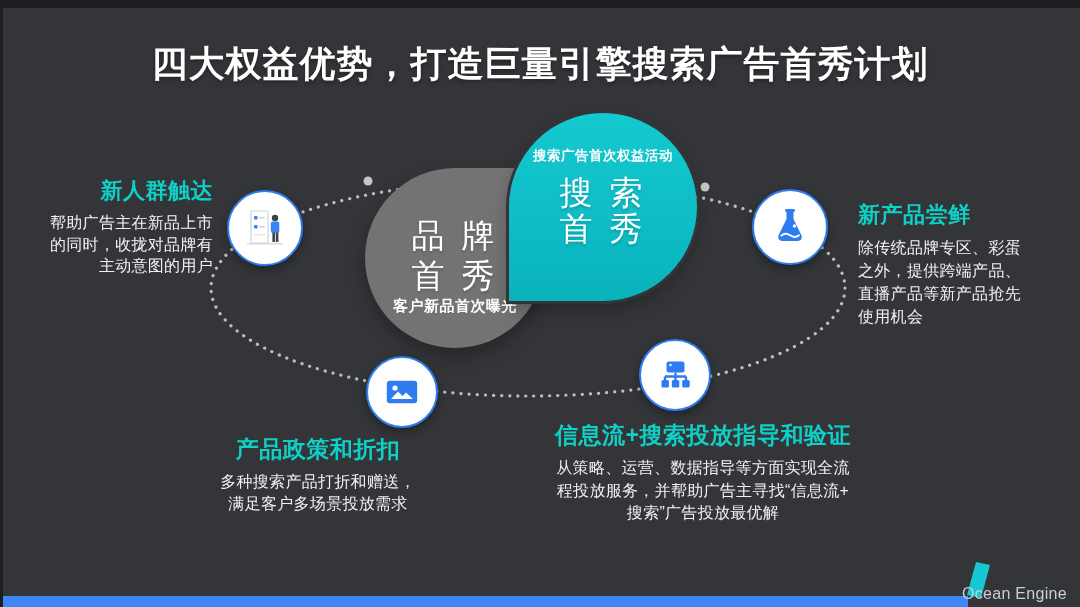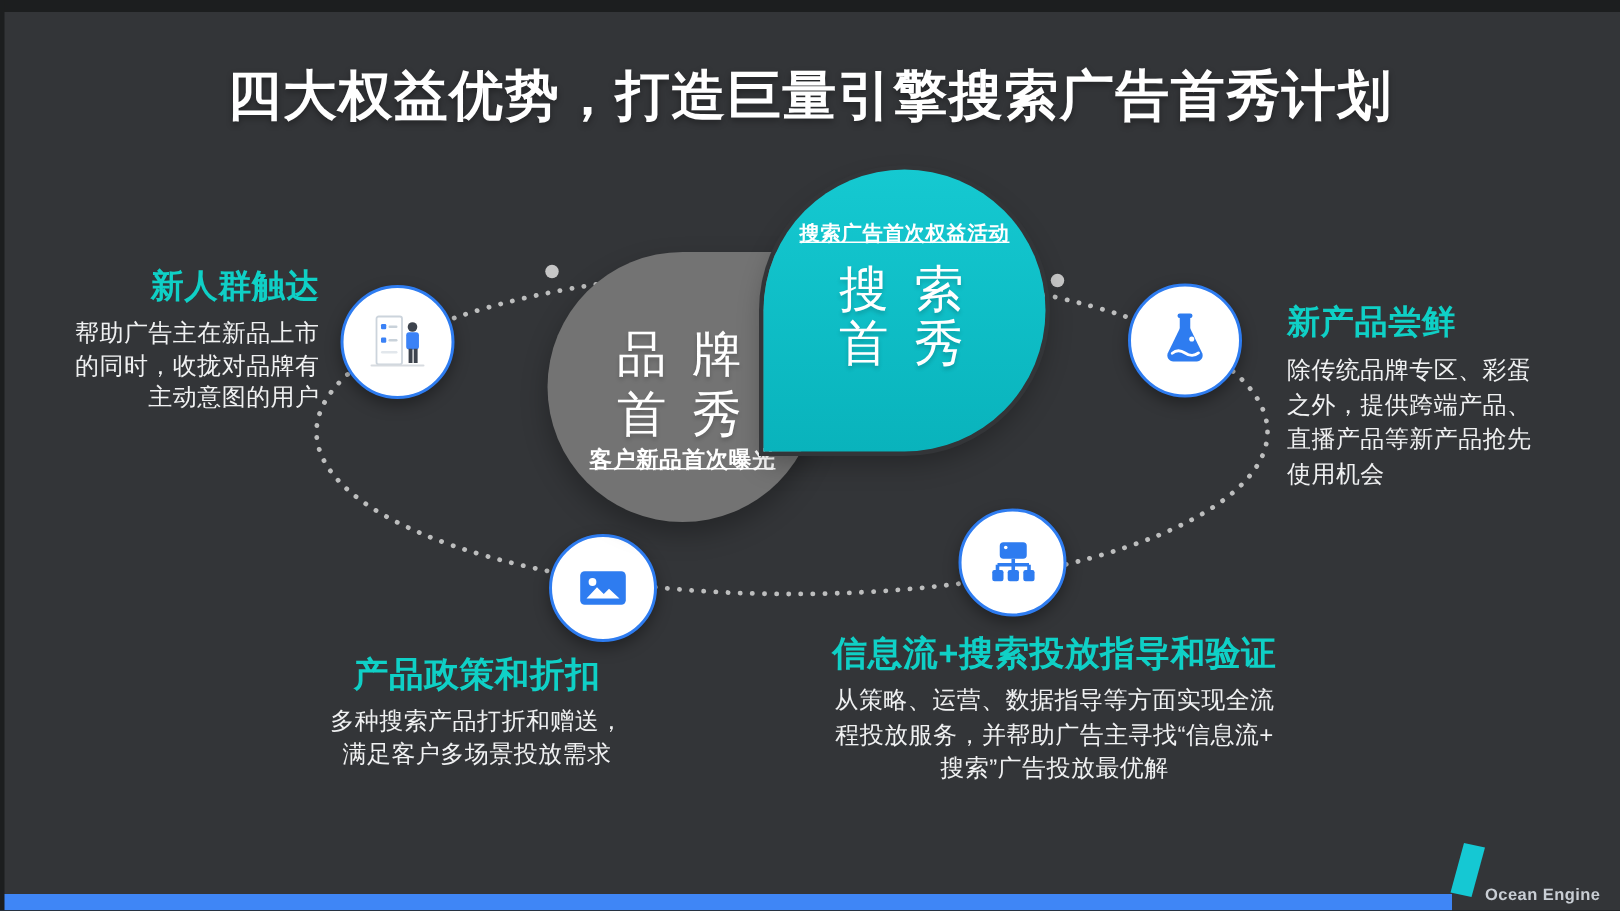--- a/index.html
+++ b/index.html
@@ -33,21 +33,21 @@
     border-radius:50% 50% 50% 0;
     box-shadow:0 0 0 3px #333538, 0 8px 18px rgba(0,0,0,.28);
   }
   .bubble .big{
     position:absolute;left:0;right:0;text-align:center;color:#fff;
     font-size:33px;font-weight:400;letter-spacing:4px;
     text-shadow:0 2px 3px rgba(0,0,0,.18);
   }
   .bubble .small{
     position:absolute;left:0;right:0;text-align:center;color:#fff;
-    font-size:13.5px;font-weight:600;letter-spacing:.5px;text-decoration:underline;
+    font-size:13.5px;font-weight:600;letter-spacing:.5px;
   }
   .bubble-search .small{top:34px;}
   .bubble-search .big.l1{top:58px;}
   .bubble-search .big.l2{top:94px;}
   .bubble-brand .big.l1{top:46px;}
   .bubble-brand .big.l2{top:86px;}
   .bubble-brand .small{top:129px;font-size:15px;}
 
   
   .node{
@@ -83,21 +83,21 @@
   .benefit-guidance .desc{line-height:22.5px;}
 
   
   .footer-bar{
     position:absolute;left:0;bottom:0;width:968px;height:11px;
     background:#3f86f6;z-index:6;
   }
   .logo-slash{position:absolute;left:960px;top:556px;z-index:7;}
   .logo-text{
     position:absolute;right:13px;bottom:4px;z-index:7;
-    color:#c9ced4;font-size:11px;font-weight:700;letter-spacing:.3px;
+    color:#c9ced4;font-size:16px;font-weight:400;letter-spacing:.3px;
   }
 </style>
 </head>
 <body>
 
 <div class="slide">
   <div class="frame-top"></div>
   <div class="frame-left"></div>
 
   <div class="title">四大权益优势，打造巨量引擎搜索广告首秀计划</div>

